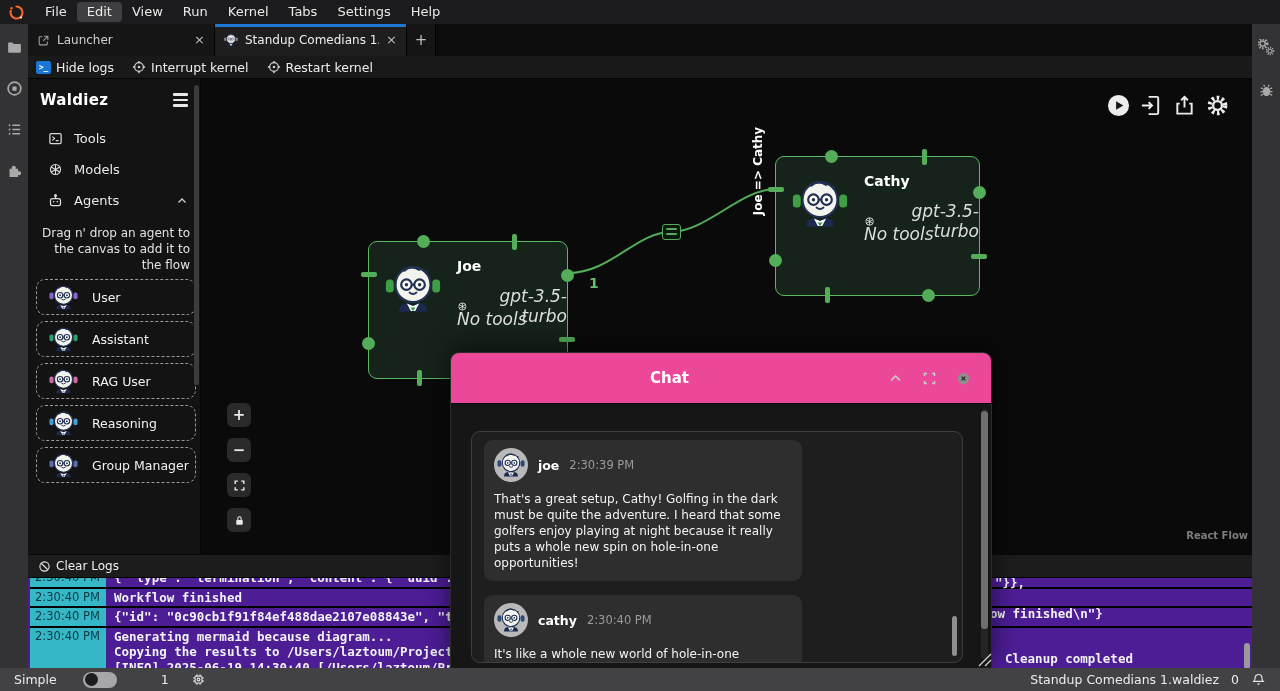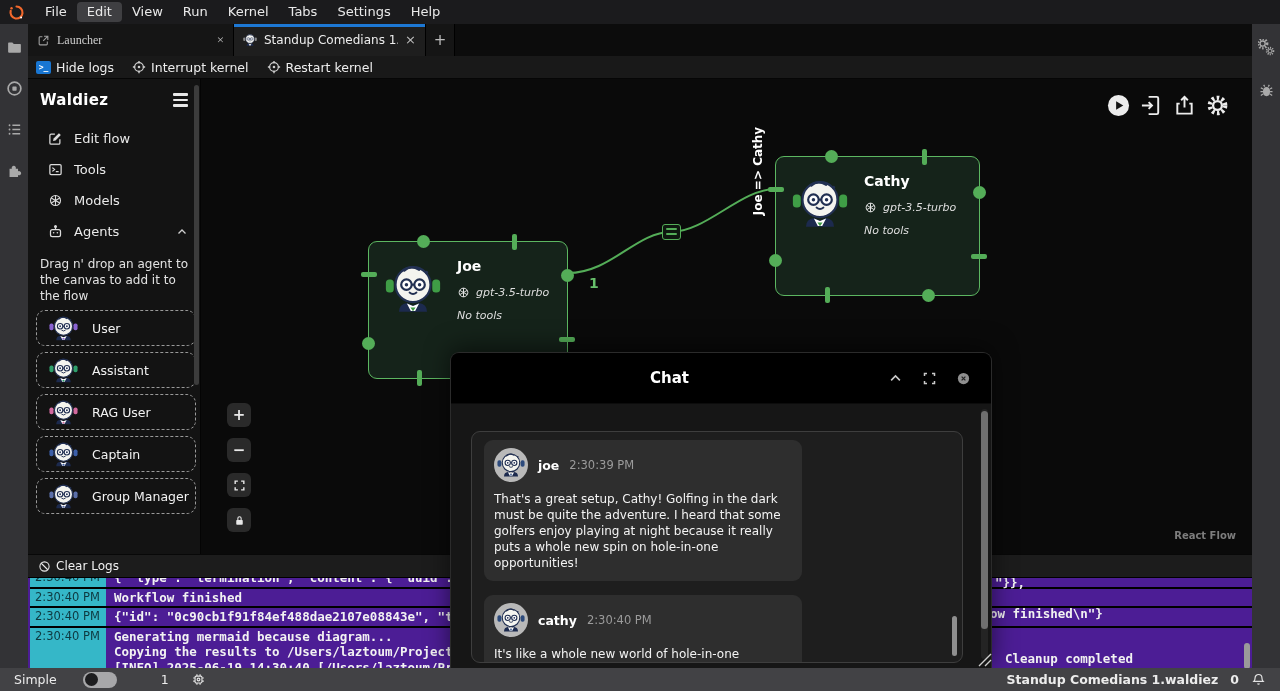--- a/index.html
+++ b/index.html
@@ -20,36 +20,36 @@
   .abar.left{left:0;} .abar.right{right:0;gap:26px;}
   .abar svg{width:17px;height:17px;color:#a9a9a9;}
 
   
   .center{position:absolute;left:28px;top:24px;right:28px;bottom:23px;display:flex;flex-direction:column;background:#0d0d0d;}
 
   .tabbar{height:32px;background:#0c0c0c;display:flex;align-items:stretch;flex:0 0 auto;}
   .tab{display:flex;align-items:center;gap:7px;padding:0 9px;box-sizing:border-box;background:#151515;
        border-right:1px solid #000;font-size:12px;color:#cfcfcf;position:relative;}
   .tab .tlabel{flex:1;overflow:hidden;white-space:nowrap;}
-  .tab.launcher{width:206px;font-family:Liberation Serif, serif;}
+  .tab.launcher{width:187px;}
   .tab.active{width:192px;background:#1e1e1e;color:#eee;}
   .tab.active::before{content:"";position:absolute;left:0;top:0;right:0;height:3px;background:#1d78d4;}
   .tab .x{font-size:13px;color:#bdbdbd;line-height:12px;}
   .tab svg{width:13px;height:13px;color:#9f9f9f;}
   .newtab{width:28px;display:flex;align-items:center;justify-content:center;color:#bdbdbd;font-size:15px;background:#151515;border-right:1px solid #000;}
 
   .ktoolbar{height:22px;background:#191919;border-bottom:1px solid #060606;display:flex;align-items:center;
             gap:18px;padding-left:8px;flex:0 0 auto;font-size:12.5px;color:#ededed;}
   .kt-item{display:flex;align-items:center;gap:5px;}
   .term-ico{width:15px;height:13px;background:#1976d2;border-radius:2px;color:#fff;font-size:8px;font-weight:bold;
             display:flex;align-items:center;justify-content:center;font-family:"DejaVu Sans Mono",monospace;}
   .kt-item svg{width:14px;height:14px;color:#cfcfcf;}
 
   
-  .workspace{flex:0 0 475px;display:flex;min-height:0;}
+  .workspace{flex:0 0 475px;display:flex;min-height:0;text-align:right;}
 
   .sidebar{width:172px;background:#131313;border-right:1px solid #040404;position:relative;flex:0 0 auto;}
   .sb-head{display:flex;align-items:center;justify-content:space-between;padding:12px 12px 0 12px;}
   .sb-title{font-size:15px;font-weight:bold;color:#fff;letter-spacing:.3px;}
   .burger{display:flex;flex-direction:column;gap:3px;}
   .burger i{display:block;width:15px;height:2.4px;background:#e8e8e8;border-radius:1px;}
   .sb-nav{margin-top:14px;}
   .sb-item{display:flex;align-items:center;gap:11px;padding:8px 12px 8px 20px;font-size:13px;color:#eaeaea;}
   .sb-item svg{width:15px;height:15px;color:#dcdcdc;flex:0 0 auto;}
   .sb-item .chev{margin-left:auto;width:12px;height:12px;color:#cfcfcf;}
@@ -60,60 +60,60 @@
   .agent-card .alabel{font-size:12.5px;color:#f2f2f2;}
   .sb-scroll{position:absolute;right:1px;top:6px;width:5px;height:300px;background:#3c3c3c;border-radius:3px;}
 
   
   .canvas{flex:1;position:relative;background:#0a0a0a;overflow:hidden;}
   .edges{position:absolute;left:0;top:0;width:100%;height:100%;}
   .node{position:absolute;width:200px;height:138px;border:1.6px solid #5cb761;border-radius:9px;
         background:#15231a;box-sizing:border-box;}
   .node .avatar{position:absolute;left:16px;top:17px;width:56px;height:60px;}
   .node .ntitle{position:absolute;left:88px;top:16px;font-size:14px;font-weight:bold;color:#fff;}
-  .node .nrow{position:absolute;left:88px;display:flex;align-items:center;gap:6px;font-size:11px;
+  .node .nrow{position:absolute;left:88px;display:flex;align-items:center;gap:6px;font-size:17px;
               font-style:italic;color:#dedede;}
   .node .nrow svg{width:13px;height:13px;color:#e6e6e6;}
   .hd{position:absolute;background:#54ad58;}
   .hc{width:13px;height:13px;border-radius:50%;}
   .hv{width:5px;height:16px;border-radius:2px;}
   .hh{width:16px;height:5px;border-radius:2px;}
   .edge-num{position:absolute;font-size:14px;font-weight:bold;color:#67c06b;}
   .edge-rot{position:absolute;font-size:12px;font-weight:bold;color:#fff;white-space:nowrap;
             transform:translate(-50%,-50%) rotate(-90deg);}
   .edge-ico{position:absolute;width:19px;height:16px;border:1.6px solid #54ad58;border-radius:3px;
             background:#0e170f;box-sizing:border-box;padding:3px 3px;}
   .edge-ico i{display:block;height:2px;background:#54ad58;margin-bottom:2.5px;border-radius:1px;}
   .rf-controls{position:absolute;left:26px;top:324px;display:flex;flex-direction:column;gap:11px;}
   .rf-btn{width:24px;height:24px;background:#2a2a2a;border-radius:6px;display:flex;align-items:center;
           justify-content:center;color:#e8e8e8;font-size:15px;font-weight:bold;}
   .rf-btn svg{width:13px;height:13px;color:#e8e8e8;}
   .flow-actions{position:absolute;left:906px;top:15px;display:flex;gap:10px;align-items:center;}
   .flow-actions svg{width:23px;height:23px;color:#ececec;}
-  .rf-attr{position:absolute;right:16px;top:451px;font-size:10px;font-weight:bold;color:#7d7d7d;}
+  .rf-attr{position:absolute;right:4px;top:451px;font-size:10px;font-weight:bold;color:#7d7d7d;}
 
   
   .logsec{flex:0 0 115px;display:flex;flex-direction:column;background:#4c1d95;position:relative;}
   .clearbar{height:22px;background:#1c1c1c;border-top:1px solid #080808;border-bottom:1px solid #000;
             display:flex;align-items:center;gap:5px;padding-left:10px;font-size:12px;color:#f0f0f0;flex:0 0 auto;}
   .clearbar svg{width:13px;height:13px;color:#e8e8e8;}
   .logrows{flex:1;overflow:hidden;position:relative;padding-left:2px;}
   .lrow{display:flex;border-bottom:2px solid #000;}
   .ltime{flex:0 0 76px;background:#35b7c8;color:#0e3940;font-size:11.5px;line-height:15.5px;padding:1px 0 1px 5px;box-sizing:border-box;}
   .ltxt{font-family:"DejaVu Sans Mono","Liberation Mono",monospace;font-size:12.5px;font-weight:bold;
         color:#f2f2f2;line-height:15.5px;padding:1px 0 1px 8px;white-space:pre;}
   .frag{position:absolute;font-family:"DejaVu Sans Mono","Liberation Mono",monospace;font-size:12.5px;
         font-weight:bold;color:#f2f2f2;white-space:pre;}
   .log-scroll{position:absolute;right:2px;top:65px;width:6px;height:26px;background:#9a9a9a;border-radius:3px;}
 
   
   .chat{position:absolute;left:450px;top:352px;width:542px;height:316px;background:#161616;
         border:1px solid #2b2b2b;border-bottom:none;border-radius:9px 9px 0 0;box-sizing:border-box;
         box-shadow:0 -4px 24px rgba(0,0,0,.55);z-index:20;}
-  .chat-head{height:50px;background:#000000;border-radius:8px 8px 0 0;border-bottom:1px solid #0c0c0c;
+  .chat-head{height:50px;background:#ec4899;border-radius:8px 8px 0 0;border-bottom:1px solid #0c0c0c;
              display:flex;align-items:center;}
   .chat-title{flex:1;text-align:center;font-size:15px;font-weight:bold;color:#fff;}
   .chat-icons{display:flex;align-items:center;gap:19px;padding-right:20px;}
   .chat-icons svg{width:15px;height:15px;color:#c9c9c9;}
   .msgs{position:absolute;left:20px;top:78px;width:492px;height:232px;border:1px solid #3e3e3e;
         border-radius:9px;background:#1e1e1e;overflow:hidden;box-sizing:border-box;}
   .msg{margin:8px 0 14px 12px;width:318px;background:#2e2e2e;border-radius:9px;padding:8px 12px 10px 10px;box-sizing:border-box;}
   .msg-head{display:flex;align-items:center;gap:10px;}
   .msg-ava{width:34px;height:34px;border-radius:50%;background:#b9b9b9;display:flex;align-items:center;justify-content:center;overflow:hidden;}
   .msg-ava .avatar{width:28px;height:30px;}
@@ -125,21 +125,21 @@
   .chat-scroll-thumb{position:absolute;right:3px;top:58px;width:7px;height:218px;background:#6f6f6f;border-radius:4px;}
   .resize-handle{position:absolute;left:978px;top:653px;width:14px;height:14px;z-index:25;}
   .resize-handle svg{width:14px;height:14px;color:#cfcfcf;}
 
   
   .statusbar{position:absolute;left:0;bottom:0;width:1280px;height:23px;background:#424245;
              display:flex;align-items:center;gap:22px;padding:0 14px;box-sizing:border-box;font-size:12.5px;color:#ececec;z-index:30;}
   .toggle{width:34px;height:16px;background:#a7a7a9;border-radius:9px;position:relative;margin:0 4px;}
   .toggle i{position:absolute;left:2px;top:1.5px;width:13px;height:13px;border-radius:50%;background:#1d1d1f;}
   .statusbar svg{width:15px;height:15px;color:#e4e4e4;}
-  .sb-right{margin-left:auto;display:flex;align-items:center;gap:12px;font-weight:bold;}
+  .sb-right{margin-left:auto;display:flex;align-items:center;gap:12px;}
 </style>
 </head>
 <body>
 
 <svg width="0" height="0" style="position:absolute">
   <symbol id="robot" viewBox="0 0 64 64">
     <rect x="1" y="21" width="9" height="15" rx="4" fill="var(--accent,#4aa3d2)"></rect>
     <rect x="54" y="21" width="9" height="15" rx="4" fill="var(--accent,#4aa3d2)"></rect>
     <circle cx="32" cy="27" r="20" fill="#f4f4ef" stroke="#223052" stroke-width="2.5"></circle>
     <path d="M22 11 q7 -7 17 -1" fill="none" stroke="#223052" stroke-width="2.5" stroke-linecap="round"></path>
@@ -260,27 +260,20 @@
           <span class="sb-title">Waldiez</span>
           <span class="burger">
               <i></i>
               <i></i>
               <i></i>
             </span>
         </div>
         <div class="sb-nav">
           <div class="sb-item">
             <svg viewBox="0 0 24 24" fill="none" stroke="currentColor" stroke-width="2">
-              <path d="M11 5H5a2 2 0 0 0-2 2v12a2 2 0 0 0 2 2h12a2 2 0 0 0 2-2v-6"></path>
-              <path d="M17.5 3.5l3 3L12 15l-4 1 1-4z" fill="currentColor" stroke="none"></path>
-            </svg>
-            <span>Edit flow</span>
-          </div>
-          <div class="sb-item">
-            <svg viewBox="0 0 24 24" fill="none" stroke="currentColor" stroke-width="2">
               <rect x="3" y="4" width="18" height="16" rx="2"></rect>
                 <path d="M7 9l3.5 3L7 15M12.5 15.5H17"></path>
             </svg>
             <span>Tools</span>
           </div>
           <div class="sb-item">
             <svg viewBox="0 0 24 24" fill="none" stroke="currentColor" stroke-width="1.8">
               <circle cx="12" cy="12" r="8"></circle>
                 <path d="M12 4v16M5.2 8l13.6 8M18.8 8 5.2 16"></path>
             </svg>
@@ -314,24 +307,24 @@
             </svg>
           <span class="alabel">Assistant</span>
         </div>
         <div class="agent-card">
           <svg class="avatar" viewBox="0 0 64 64" style="--accent: #d2699e;">
               <use href="#robot"></use>
             </svg>
           <span class="alabel">RAG User</span>
         </div>
         <div class="agent-card">
-          <svg class="avatar" viewBox="0 0 64 64" style="--accent: #3b5ea8;">
-              <use href="#robot"></use>
-            </svg>
-          <span class="alabel">Captain</span>
+          <svg class="avatar" viewBox="0 0 64 64" style="--accent: #4a9bd2;">
+              <use href="#robot"></use>
+            </svg>
+          <span class="alabel">Reasoning</span>
         </div>
         <div class="agent-card">
           <svg class="avatar" viewBox="0 0 64 64" style="--accent: #5a6ea8;">
               <use href="#robot"></use>
             </svg>
           <span class="alabel">Group Manager</span>
         </div>
         <div class="sb-scroll"></div>
       </div>
 

